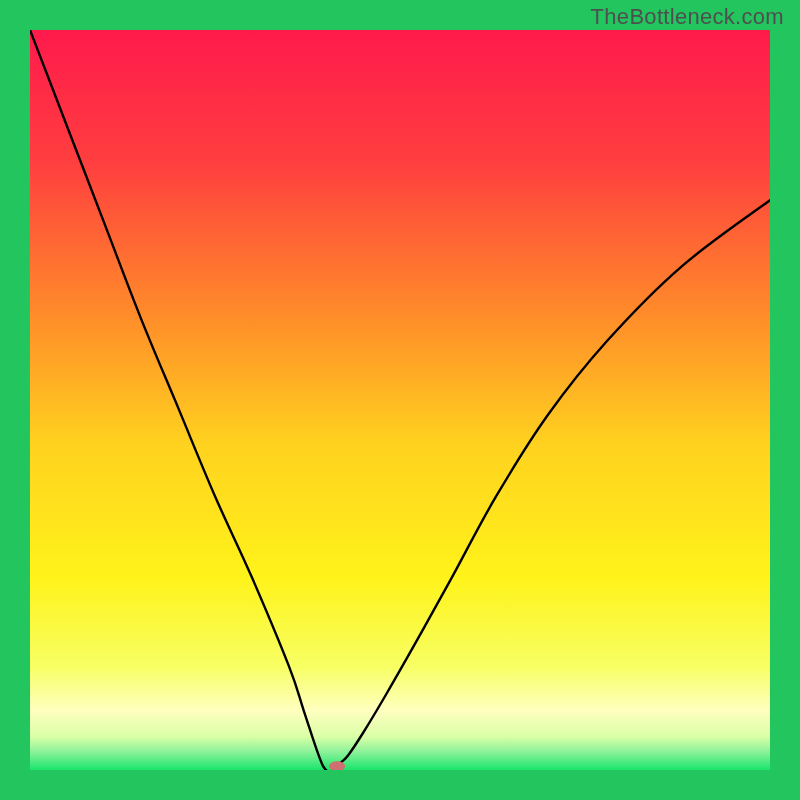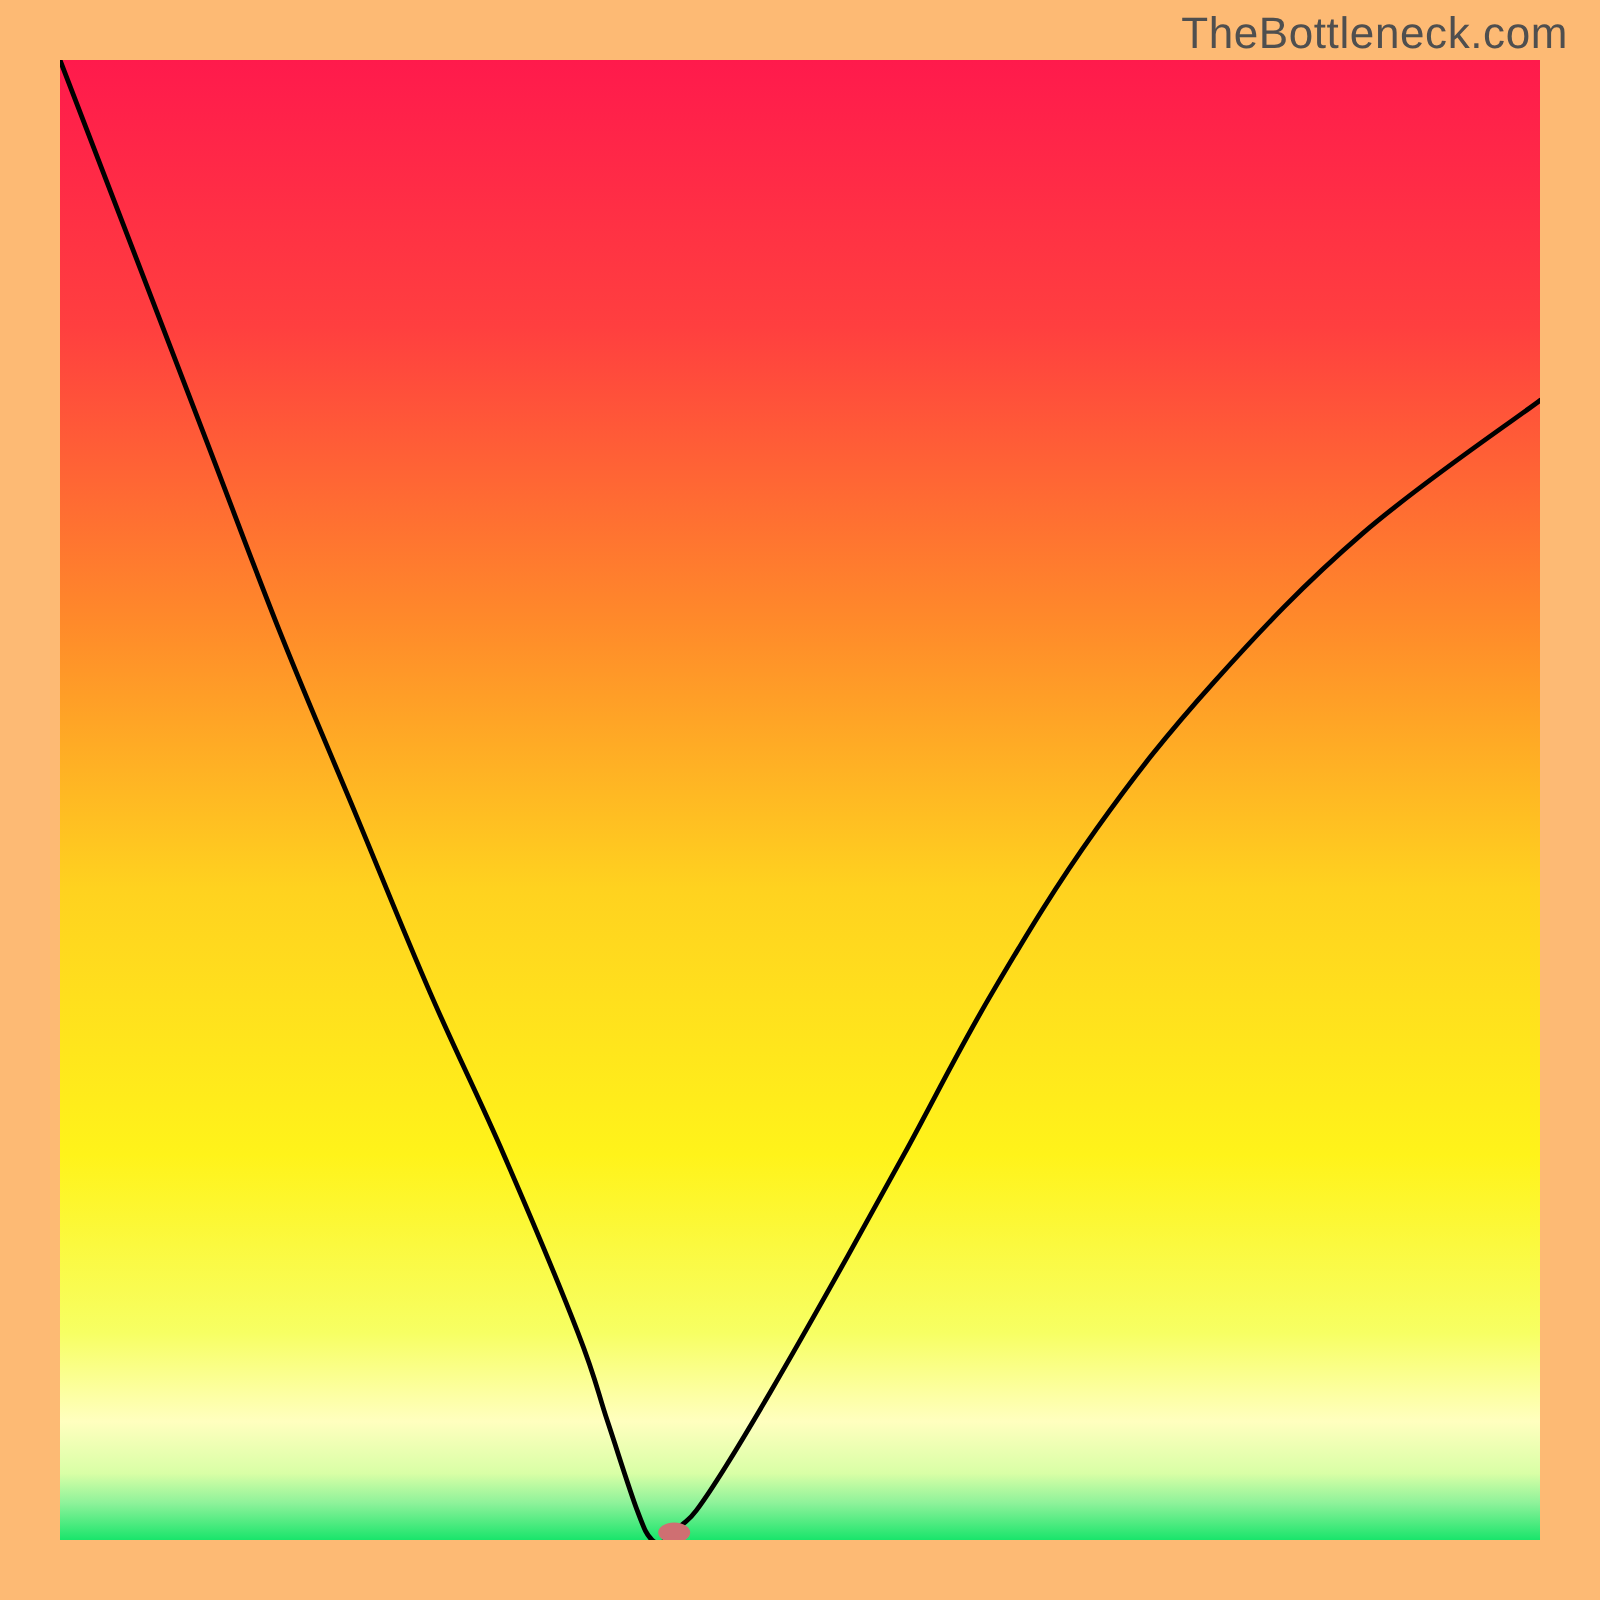--- a/index.html
+++ b/index.html
@@ -7,21 +7,21 @@
     padding: 0;
     width: 800px;
     height: 800px;
     background: #000000;
     overflow: hidden;
   }
   .frame {
     position: relative;
     width: 800px;
     height: 800px;
-    background: #fdba74;
+    background: #22c55e;
   }
   .plot-area {
     position: absolute;
     left: 30px;
     top: 30px;
     width: 740px;
     height: 740px;
   }
   .plot-svg {
     width: 740px;

